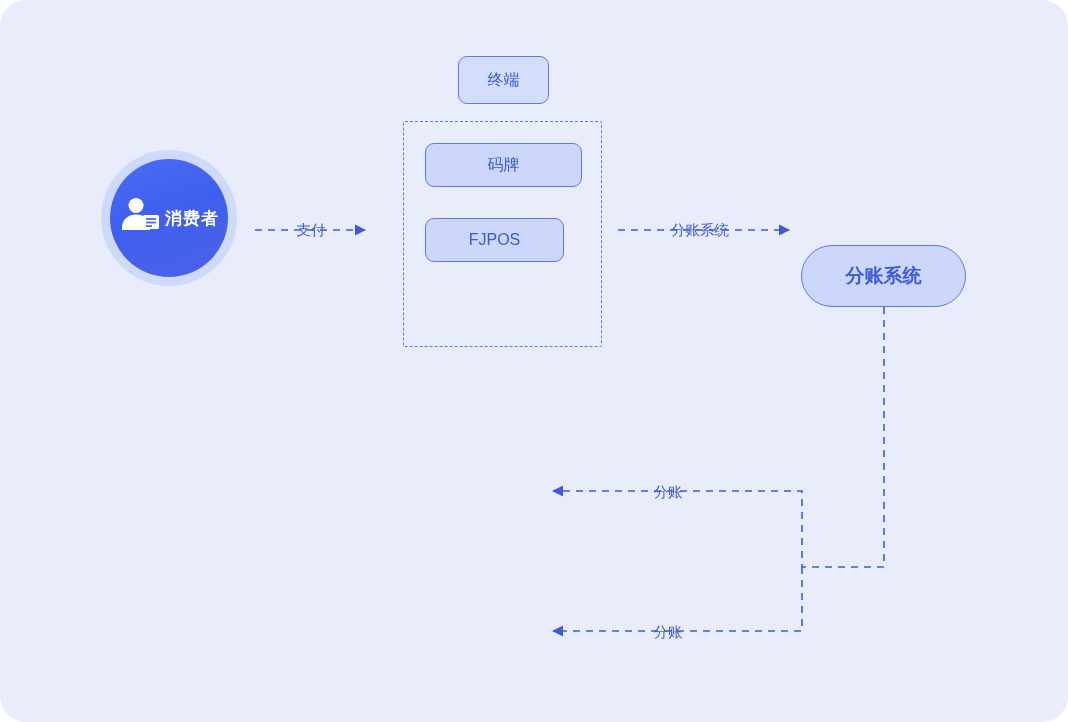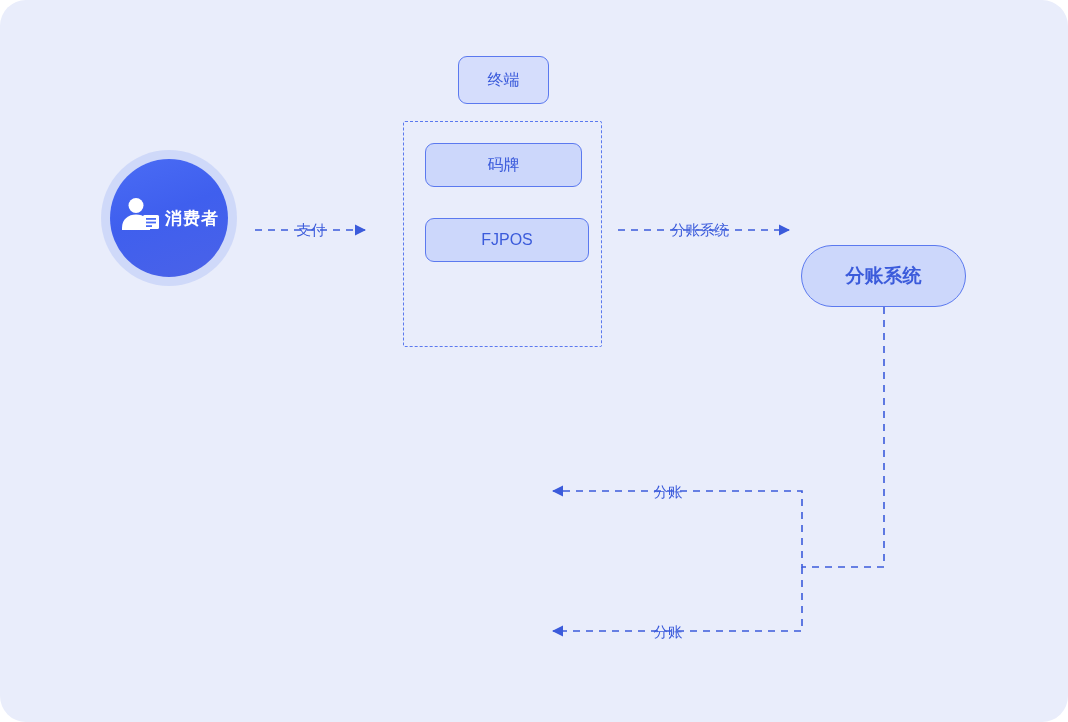--- a/index.html
+++ b/index.html
@@ -167,21 +167,21 @@
     <div class="node lighter" style="left:458px; top:56px; width:91px; height:48px;">
       <span>终端</span>
     </div>
 
     <div class="group-frame" style="left:403px; top:121px; width:199px; height:226px;"></div>
 
     <div class="node" style="left:425px; top:143px; width:157px; height:44px;">
       <span>码牌</span>
     </div>
 
-    <div class="node" style="left:425px; top:218px; width:164px; height:44px;">
+    <div class="node" style="left:425px; top:218px; width:139px; height:44px;">
       <span>FJPOS</span>
     </div>
 
 
     <div class="node pill" style="left:801px; top:199px; width:165px; height:62px;margin-top:46px;">
       <span>分账系统</span>
     </div>
 
 
 

